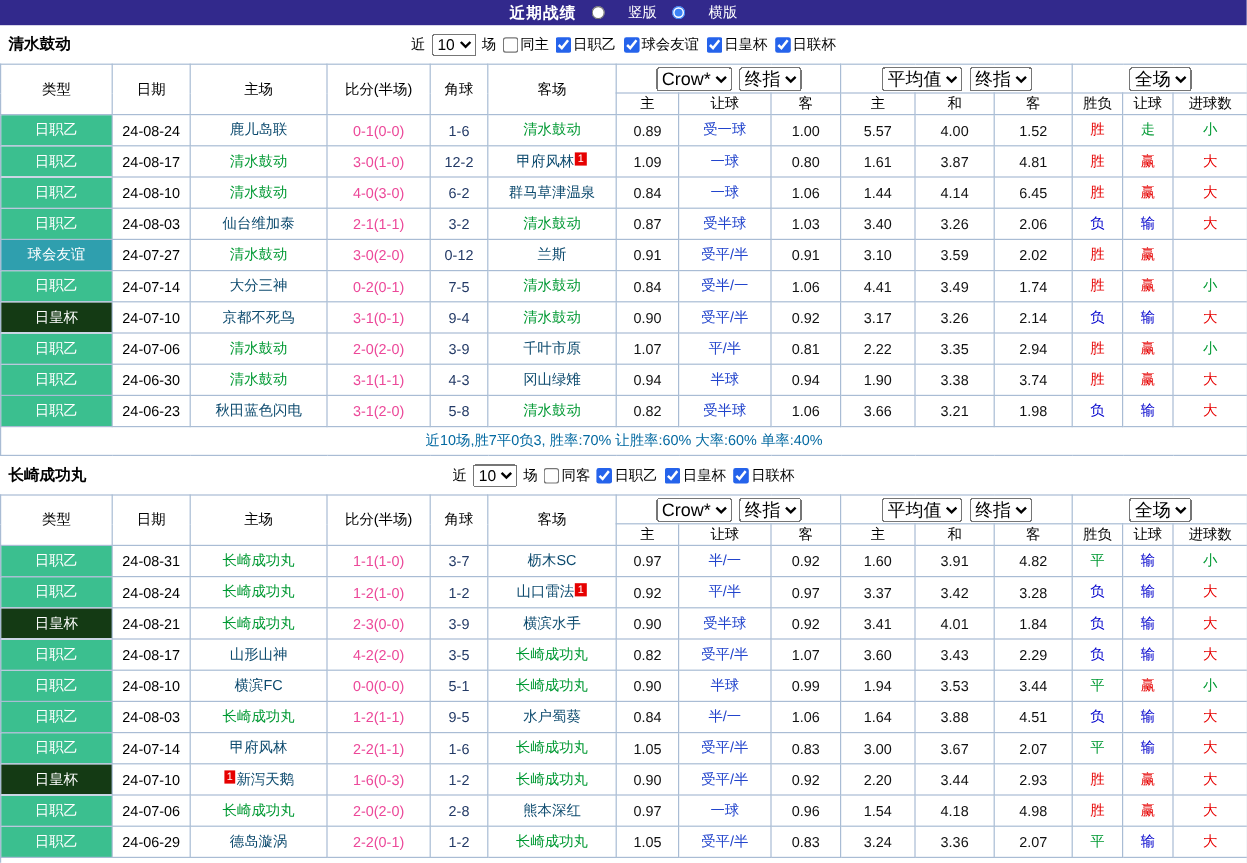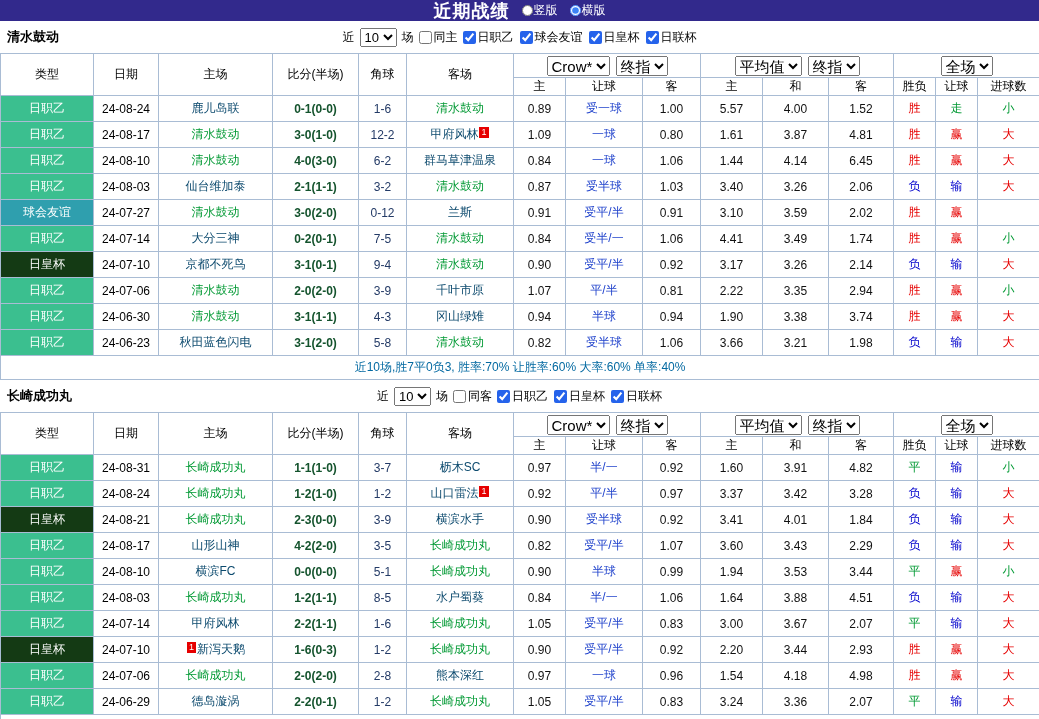--- a/index.html
+++ b/index.html
@@ -1,22 +1,22 @@
 <!DOCTYPE html>
 <html><head>
 <meta charset="utf-8">
 <style>
   * { box-sizing: border-box; margin: 0; padding: 0; }
   html, body { width: 1039px; height: 719px; overflow: hidden; background: #fff;
     font-family: "Liberation Sans", "DejaVu Sans", sans-serif; font-size: 12px; color: #000; }
 
   .topbar { height: 21px; background: #32298c; color: #fff; display: flex;
     align-items: center; justify-content: center; gap: 12px; }
-  .topbar .title { font-weight: bold; font-size: 18px; letter-spacing: 1px; }
-  .topbar label { display: inline-flex; align-items: center; gap: 1px; font-size: 12px; cursor: pointer; }
+  .topbar .title { font-weight: bold; font-size: 13px; letter-spacing: 1px; }
+  .topbar label { display: inline-flex; align-items: center; gap: 20px; font-size: 12px; cursor: pointer; }
   .topbar input[type=radio] { width: 11px; height: 11px; margin: 0; accent-color: #3b82f6; }
 
   .section-head { position: relative; height: 32px; display: flex; align-items: center; justify-content: center; }
   .team-name { position: absolute; left: 7px; font-weight: bold; font-size: 13px; }
   .filter { display: flex; align-items: center; gap: 5px; }
   .filter select { font-size: 13px; height: 19px; }
   .cb { display: inline-flex; align-items: center; gap: 2px; cursor: pointer; }
   .cb input[type=checkbox] { width: 13px; height: 13px; margin: 0; accent-color: #2563eb; }
   .league-cbs { display: inline-flex; align-items: center; gap: 6px; }
 
@@ -28,21 +28,21 @@
   th select { font-size: 15px; height: 20px; max-width: 95%; }
   .grp { display: flex; align-items: center; justify-content: center; gap: 6px; }
 
   td.type { color: #fff; }
   .lg-j2  { background: #3bbf8f; }
   .lg-fr  { background: #2f9fae; }
   .lg-cup { background: #143a14; }
 
   .team  { color: #0c4a6e; }
   .focus { color: #009933; }
-  td.score { color: #14532d; font-weight: bold; }
+  td.score { color: #ec4899; }
   td.corner { color: #233a66; }
   td.odds { color: #111; }
   td.handicap { color: #2244cc; }
   .res-r { color: #e60000; }
   .res-b { color: #0000cc; }
   .res-g { color: #009933; }
 
   .badge { display: inline-block; background: #e60000; color: #fff; font-size: 9px;
     line-height: 11px; padding: 0 2px; vertical-align: 3px; margin: 0 1px; }
 
@@ -499,21 +499,21 @@
           <td class="odds">3.44</td>
           <td class="res res-g">平</td>
           <td class="res res-r">赢</td>
           <td class="res res-g">小</td>
         </tr>
         <tr>
           <td class="type lg-j2">日职乙</td>
           <td>24-08-03</td>
           <td class="teamcell"><span class="team focus">长崎成功丸</span></td>
           <td class="score">1-2(1-1)</td>
-          <td class="corner">8-5</td>
+          <td class="corner">9-5</td>
           <td class="teamcell"><span class="team">水户蜀葵</span></td>
           <td class="odds">0.84</td>
           <td class="handicap">半/一</td>
           <td class="odds">1.06</td>
           <td class="odds">1.64</td>
           <td class="odds">3.88</td>
           <td class="odds">4.51</td>
           <td class="res res-b">负</td>
           <td class="res res-b">输</td>
           <td class="res res-r">大</td>

